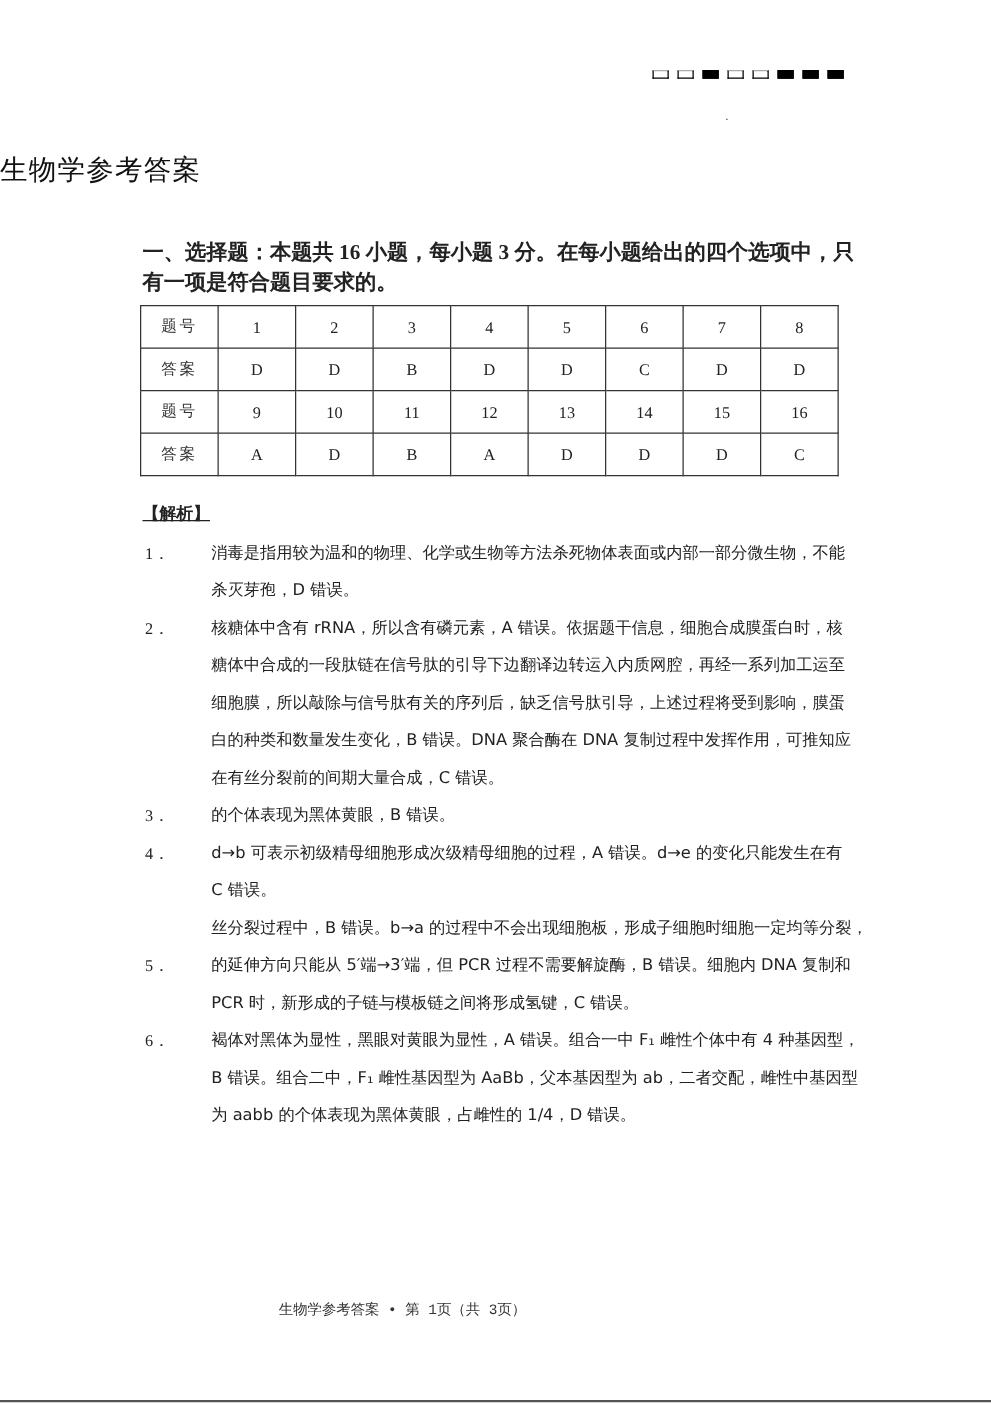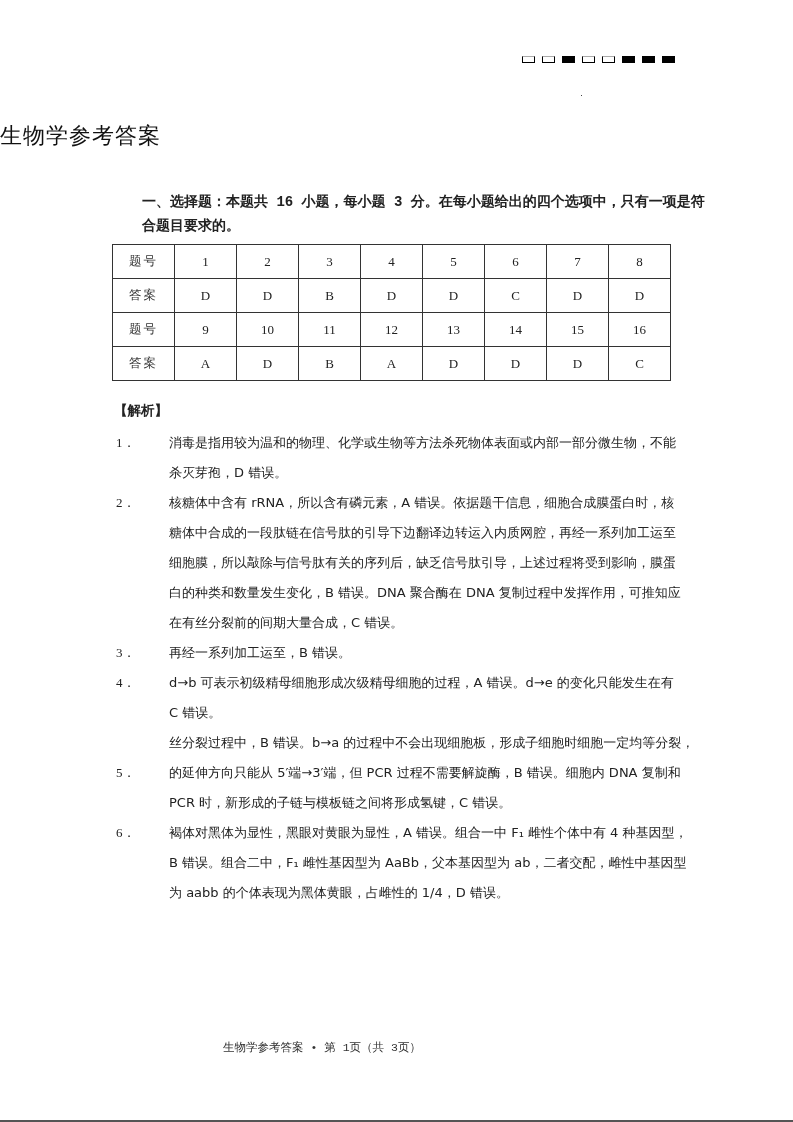--- a/index.html
+++ b/index.html
@@ -4,28 +4,28 @@
 <style>
   html, body { margin: 0; padding: 0; background: #ffffff; }
   body { width: 793px; height: 1122px; position: relative; overflow: hidden;
          font-family: "DejaVu Serif", "Liberation Serif", serif; color: #1a1a1a; }
   .marks { position: absolute; top: 56px; left: 522px; display: flex; gap: 7px; }
   .mark { width: 13px; height: 7px; box-sizing: border-box; border: 1px solid #000; border-top-color: #aaa; }
   .mark.filled { background: #000; border-color: #000; }
   .dot { position: absolute; top: 95px; left: 581px; width: 1px; height: 1px; background: #444; }
   .title { position: absolute; top: 121px; left: 0; width: 793px; text-align: left;
            font-family: "DejaVu Sans", "Liberation Sans", sans-serif; font-size: 22px; letter-spacing: 1px; color: #111; }
-  .section { position: absolute; top: 190px; left: 114px; width: 572px; font-size: 14px; line-height: 24px;
-             font-family: Liberation Mono, monospace; font-weight: bold; color: #222; margin-left: 28px; }
+  .section { position: absolute; top: 190px; left: 114px; width: 572px; font-size: 17px; line-height: 24px;
+             font-family: Liberation Serif, serif; font-weight: bold; color: #222; }
   table.ans { position: absolute; top: 244px; left: 112px; border-collapse: collapse; }
   table.ans td { border: 1.5px solid #333; width: 61px; height: 33px; text-align: center; vertical-align: middle;
                  font-size: 13px; font-family: "Liberation Serif", "DejaVu Serif", serif; padding: 0; color: #222; }
   table.ans td.lbl { font-family: "DejaVu Sans", "Liberation Sans", sans-serif; font-size: 12.5px; letter-spacing: 2px; color: #333; }
   .jiexi { position: absolute; top: 402px; left: 114px; font-size: 13.5px; font-weight: bold;
-           font-family: "DejaVu Sans", "Liberation Sans", sans-serif; color: #222; }
+           font-family: "DejaVu Sans", "Liberation Sans", sans-serif; color: #222; text-decoration: underline; }
   .items { position: absolute; top: 428px; left: 116px; width: 570px; }
   .item { position: relative; padding-left: 20px; font-size: 13px; line-height: 30px; color: #222;
           font-family: "DejaVu Sans", "Liberation Sans", sans-serif; text-align: justify; }
   .item .num { position: absolute; left: 0; top: 0; font-family: "Liberation Serif", serif; }
   .item .line { display: block; white-space: nowrap; margin-left: 33px; }
   .footer { position: absolute; top: 1040px; left: 0; width: 644px; text-align: center; font-size: 11.5px;
             font-family: Liberation Mono, monospace; color: #333; }
   .bottom-rule { position: absolute; left: 0; top: 1120px; width: 793px; height: 2px; background: #555; }
 </style>
 </head>
@@ -107,21 +107,21 @@
     <div class="item">
       <span class="num">2．</span>
       <span class="line">核糖体中含有 rRNA，所以含有磷元素，A 错误。依据题干信息，细胞合成膜蛋白时，核</span>
       <span class="line">糖体中合成的一段肽链在信号肽的引导下边翻译边转运入内质网腔，再经一系列加工运至</span>
       <span class="line">细胞膜，所以敲除与信号肽有关的序列后，缺乏信号肽引导，上述过程将受到影响，膜蛋</span>
       <span class="line">白的种类和数量发生变化，B 错误。DNA 聚合酶在 DNA 复制过程中发挥作用，可推知应</span>
       <span class="line">在有丝分裂前的间期大量合成，C 错误。</span>
     </div>
     <div class="item">
       <span class="num">3．</span>
-      <span class="line">再经一系列加工运至，B 错误。</span>
+      <span class="line">的个体表现为黑体黄眼，B 错误。</span>
     </div>
     <div class="item">
       <span class="num">4．</span>
       <span class="line">d→b 可表示初级精母细胞形成次级精母细胞的过程，A 错误。d→e 的变化只能发生在有</span>
       <span class="line">C 错误。</span>
       <span class="line">丝分裂过程中，B 错误。b→a 的过程中不会出现细胞板，形成子细胞时细胞一定均等分裂，</span>
     </div>
     <div class="item">
       <span class="num">5．</span>
       <span class="line">的延伸方向只能从 5′端→3′端，但 PCR 过程不需要解旋酶，B 错误。细胞内 DNA 复制和</span>

